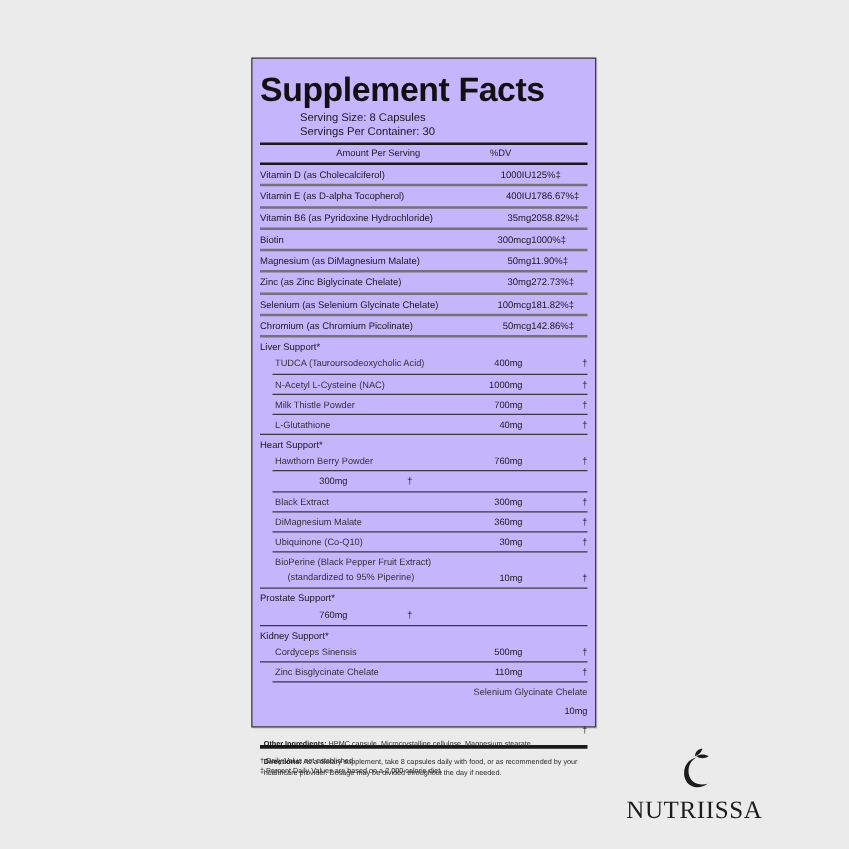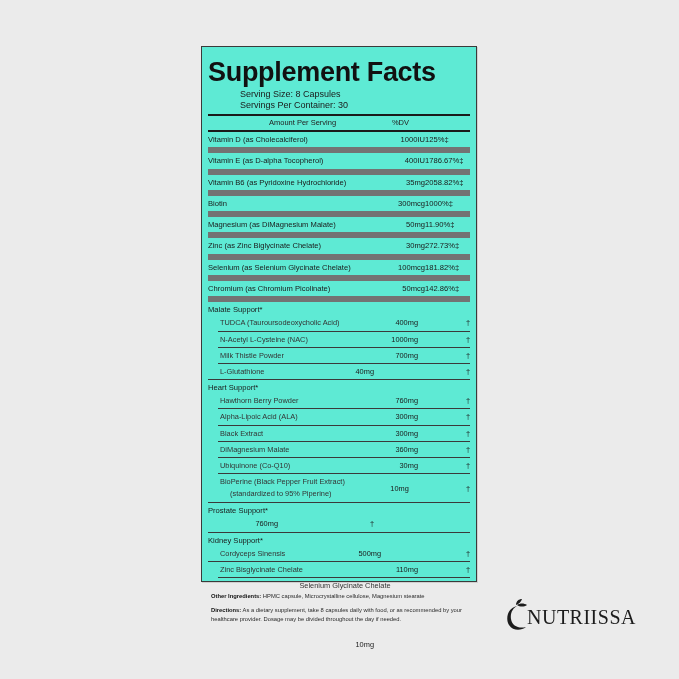--- a/index.html
+++ b/index.html
@@ -8,21 +8,21 @@
       background: #ebebeb;
       font-family: "Liberation Sans", sans-serif;
       color: #1a1a1a;
       position: relative;
     }
     .panel {
       position: absolute;
       left: 201px; top: 46px;
       width: 276px; height: 536px;
       box-sizing: border-box;
-      background: #5eead4;
+      background: #c4b5fd;
       border: 1.5px solid #3a3a3a;
       box-shadow: 1px 1px 0 #cfcfcf;
       padding: 10px 6px 0 6px;
     }
     .title {
       font-family: "Liberation Sans", sans-serif;
       font-weight: 700;
       font-size: 27px;
       line-height: 30px;
       letter-spacing: -0.3px;
@@ -35,56 +35,56 @@
     .rule-heavy { height: 3px; background: #1a1a1a; }
     .colhead {
       display: flex; justify-content: center;
       font-size: 7.5px; line-height: 14px; color: #222;
     }
     .colhead .amt { width: 110px; text-align: left; }
     .colhead .dv { width: 30px; text-align: right; }
     .row {
       display: flex; align-items: center;
       font-size: 7.6px; line-height: 15.3px;
-      border-bottom: 6px solid #737373;
+      border-bottom: 2px solid #737373;
       white-space: nowrap;
     }
     .row .name { flex: 1; overflow: hidden; }
     .row .amount { width: 50px; text-align: right; }
     .row .pct { width: 45px; text-align: left; }
     .group-label {
       font-size: 7.6px; line-height: 11px; padding-top: 2px;
     }
     .sub {
-      display: flex; align-items: center;
+      display: flex; align-items: flex-end;
       font-size: 7.4px; line-height: 15.2px;
       color: #333;
       margin-left: 10px;
       border-bottom: 1px solid #3a3a3a;
       white-space: nowrap;
     }
-    .sub.last { margin-left: 0; padding-left: 10px; gap: 44px; }
+    .sub.last { margin-left: 0; padding-left: 10px; }
     .sub.noline { border-bottom: none; flex-direction: column; }
     .sub .name { flex: 1; padding-left: 2px; }
     .sub .name .l2 { display: block; padding-left: 10px; line-height: 10px; padding-bottom: 3px; }
     .sub .amount { width: 60px; text-align: right; color: #1a1a1a; }
     .sub .dagger { width: 52px; text-align: right; color: #1a1a1a; }
     .footnotes {
       font-size: 5.8px; line-height: 8px; color: #222;
       padding-top: 6px;
     }
     .below {
       position: absolute; left: 211px; top: 592px; width: 280px;
       font-size: 5.8px; line-height: 9.5px; color: #2a2a2a;
     }
     .below b { color: #111; }
     .below .dir { margin-top: 4px; }
     .logo {
       position: absolute; left: 503px; top: 598px;
-      display: flex; align-items: center;
+      display: flex; align-items: center; flex-direction: column;
     }
     .logo .word {
       font-family: "Liberation Serif", serif;
       font-size: 20px; letter-spacing: 0.5px; color: #1c1c1c;
       margin-left: -2px;
     }
   </style>
 </head>
 <body>
 
@@ -135,21 +135,21 @@
         <span class="amount">100mcg</span>
         <span class="pct">181.82%‡</span>
       </div>
       <div class="row">
         <span class="name">Chromium (as Chromium Picolinate)</span>
         <span class="amount">50mcg</span>
         <span class="pct">142.86%‡</span>
       </div>
     </div>
   <div id="groups">
-      <div class="group-label">Malate Support*</div>
+      <div class="group-label">Liver Support*</div>
       <div class="sub">
         <span class="name"><span>TUDCA (Tauroursodeoxycholic Acid)</span></span>
         <span class="amount">400mg</span>
         <span class="dagger">†</span>
       </div>
       <div class="sub">
         <span class="name"><span>N-Acetyl L-Cysteine (NAC)</span></span>
         <span class="amount">1000mg</span>
         <span class="dagger">†</span>
       </div>
@@ -163,21 +163,20 @@
         <span class="amount">40mg</span>
         <span class="dagger">†</span>
       </div>
       <div class="group-label">Heart Support*</div>
       <div class="sub">
         <span class="name"><span>Hawthorn Berry Powder</span></span>
         <span class="amount">760mg</span>
         <span class="dagger">†</span>
       </div>
       <div class="sub">
-        <span class="name"><span>Alpha-Lipoic Acid (ALA)</span></span>
         <span class="amount">300mg</span>
         <span class="dagger">†</span>
       </div>
       <div class="sub">
         <span class="name"><span>Black Extract</span></span>
         <span class="amount">300mg</span>
         <span class="dagger">†</span>
       </div>
       <div class="sub">
         <span class="name"><span>DiMagnesium Malate</span></span>

